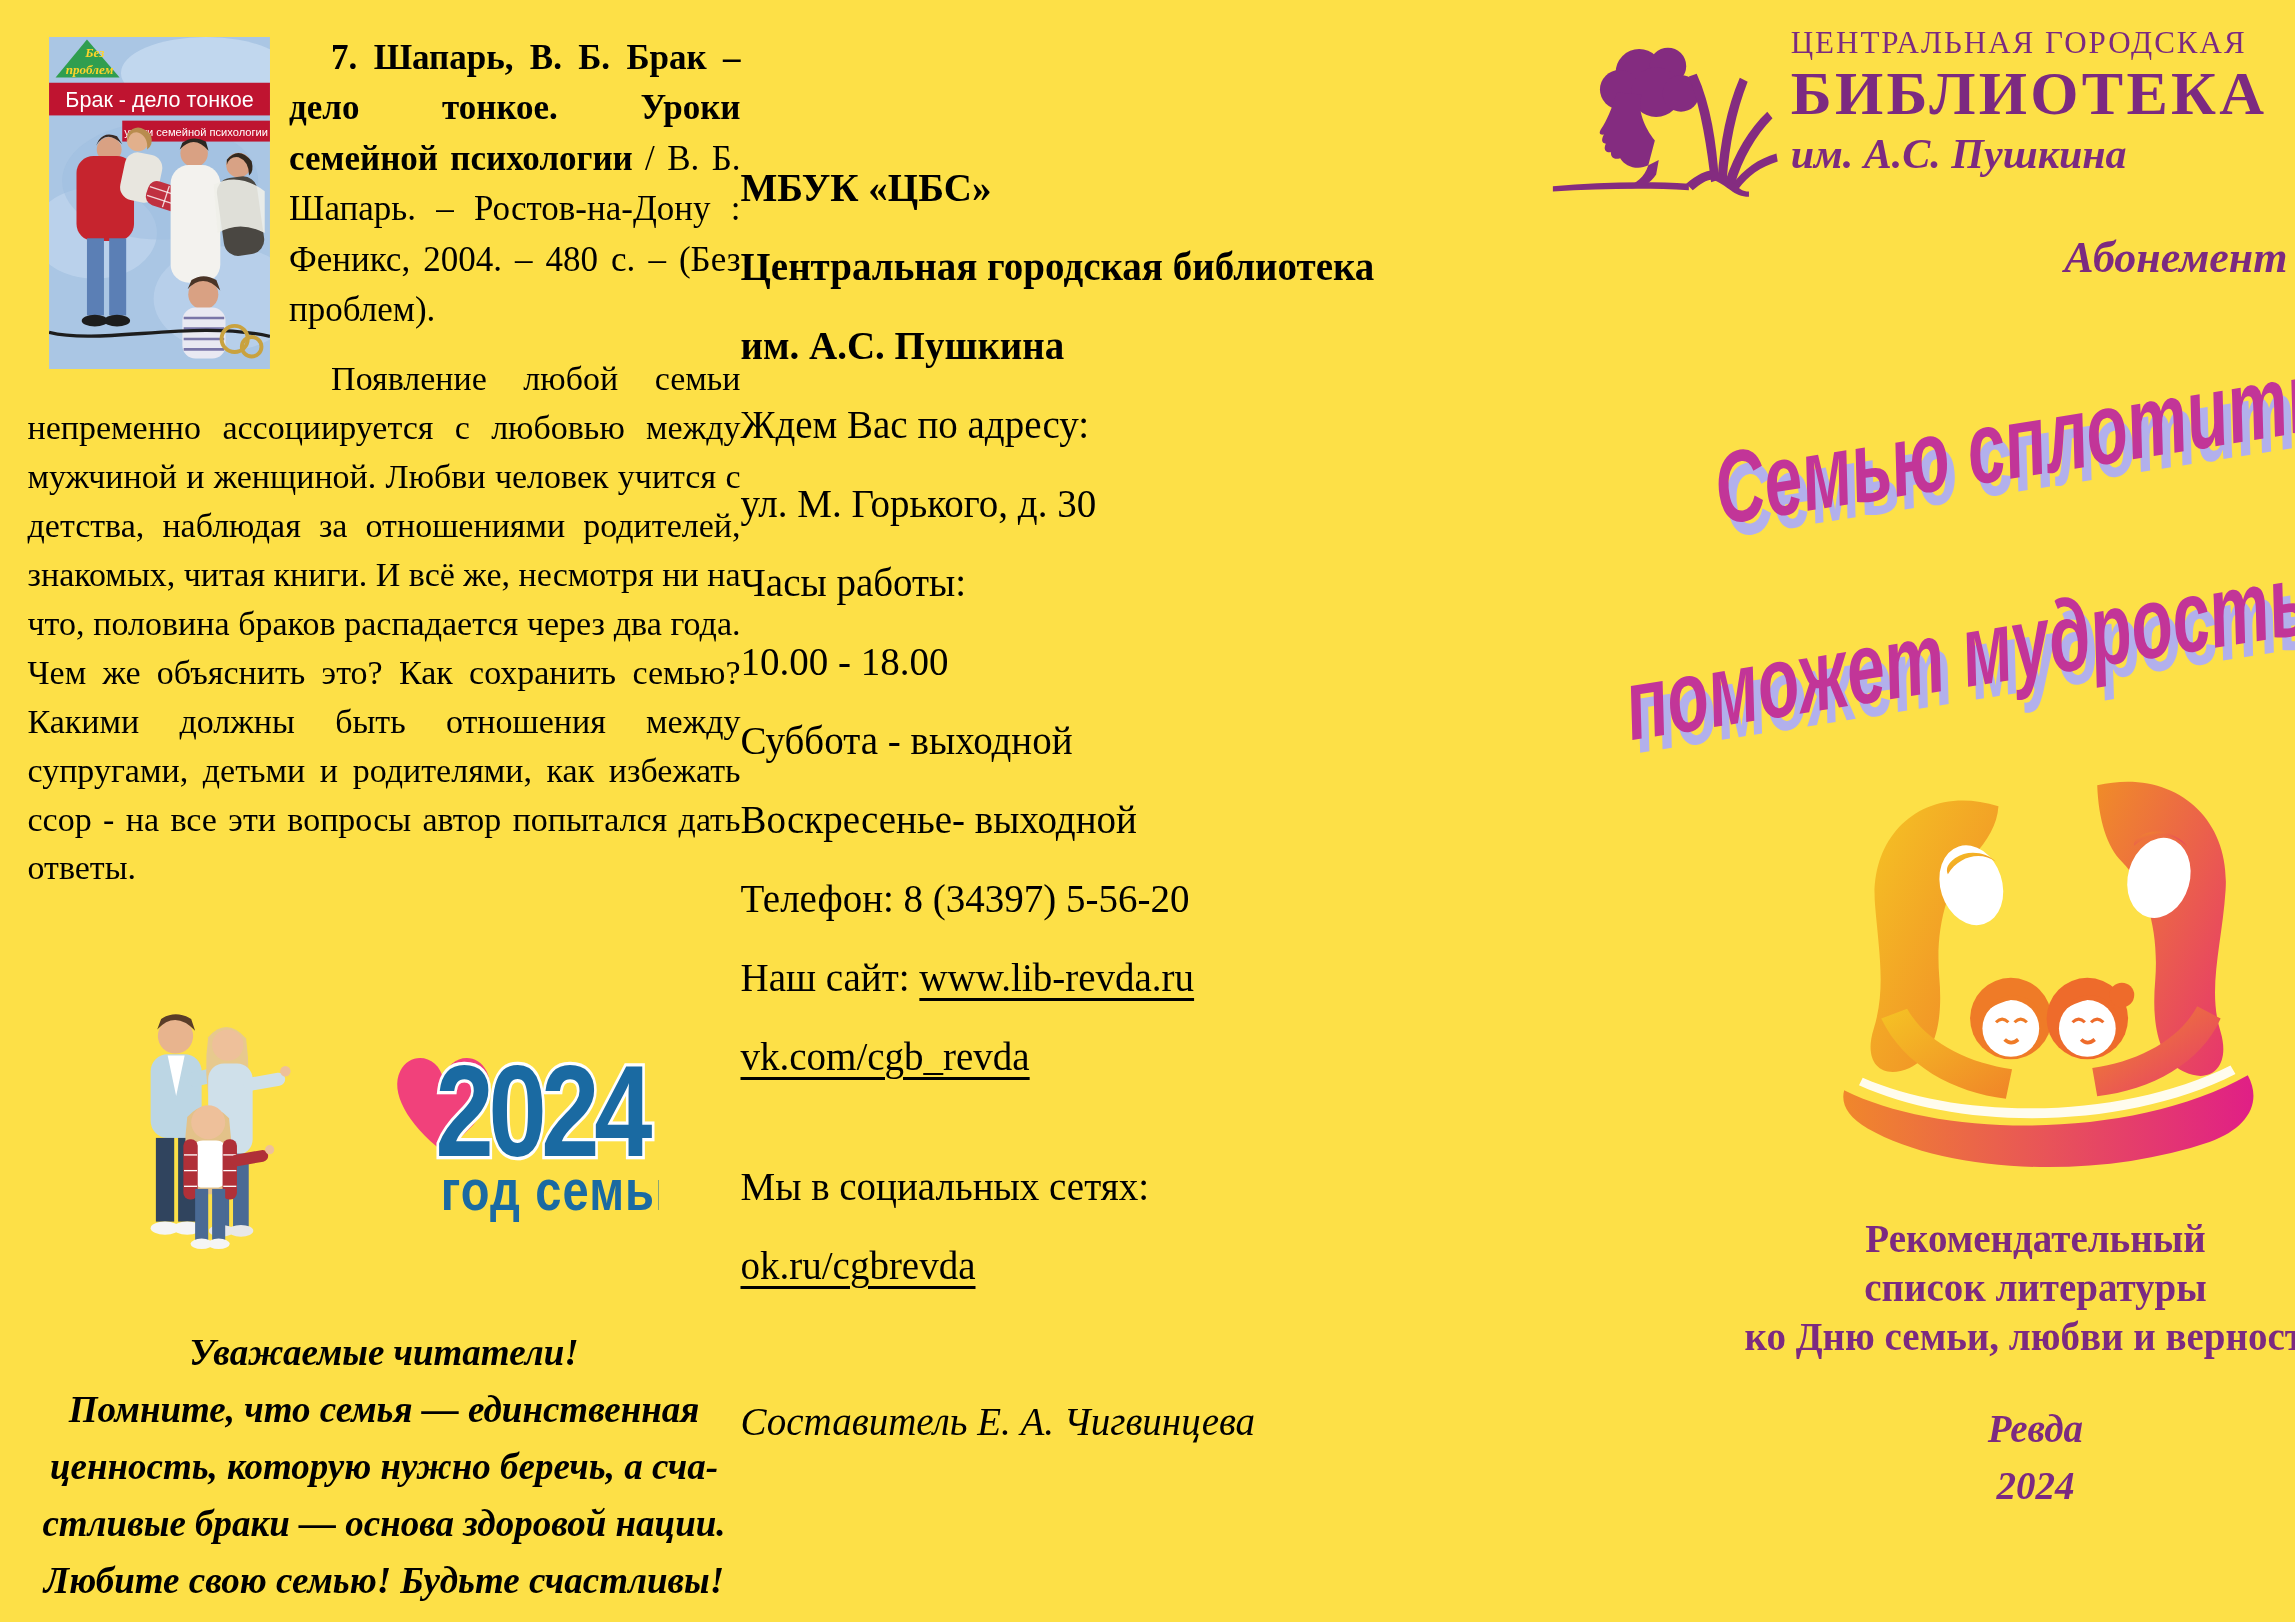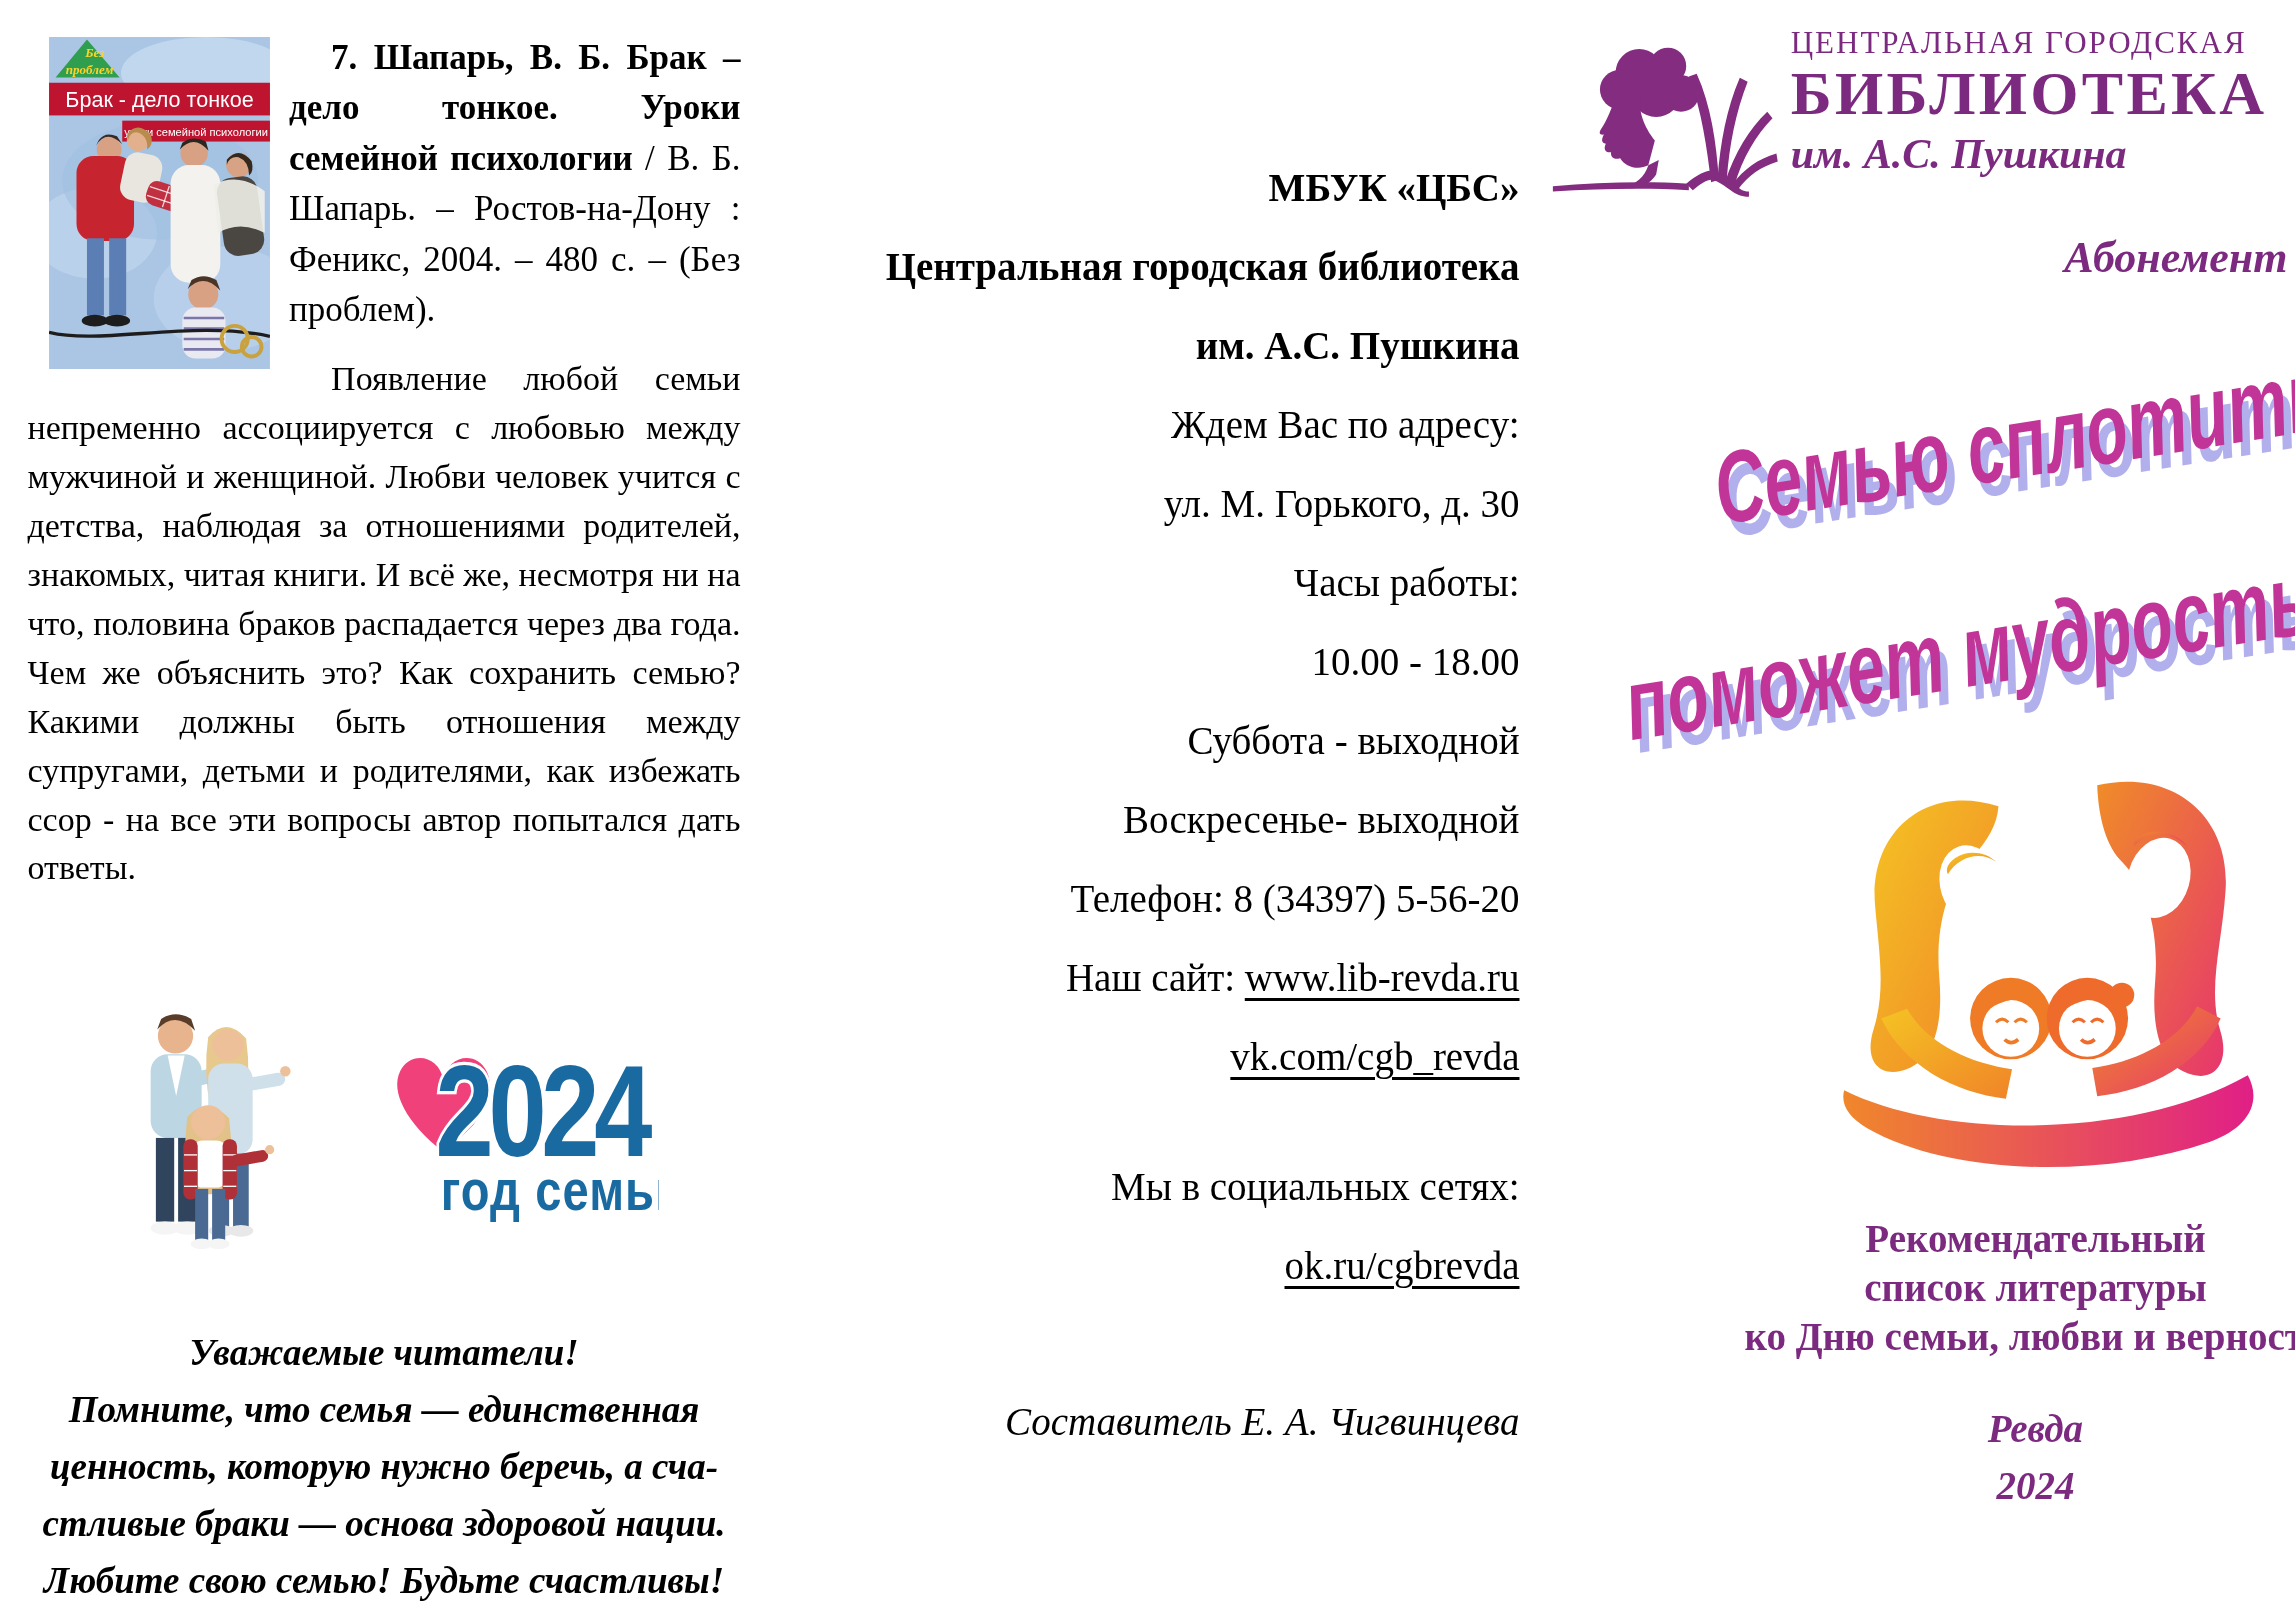--- a/index.html
+++ b/index.html
@@ -1,36 +1,36 @@
 <!DOCTYPE html>
 <html style="font-size:10.5px"><head>
 <meta charset="utf-8">
 <style>
   html,body{margin:0;padding:0;background:#888;}
   .page{
     position:relative;
     width:2295px;height:1623px;
-    background:#ffffff;
+    background:#fde047;
     font-family:"Liberation Serif", serif;
     color:#000;
     display:flex;
     overflow:hidden;
   }
   
   .col-left{width:713px;padding:33px 0 0 27.5px;flex:0 0 auto;}
   .cover-svg{float:left;width:221px;height:332px;margin:3.9px 19.6px 9.2px 21px;}
   .entry{font-size:35px;line-height:1.44;text-align:justify;margin:0 0 19.6px 0;text-indent:42px;}
   .entry b{font-weight:bold;}
   .annotation{font-size:34px;line-height:1.44;text-align:justify;margin:0;text-indent:42px;}
   .media-row{clear:both;display:flex;align-items:center;justify-content:center;gap:52px;margin-top:105px;}
   .family-photo-svg{width:216px;height:255px;flex:0 0 auto;}
   .yearlogo-svg{width:281px;height:196px;flex:0 0 auto;}
   .appeal{margin-top:72px;text-align:center;font-weight:bold;font-style:italic;font-size:37px;line-height:1.54;}
   
-  .col-mid{width:779px;padding-top:165px;flex:0 0 auto;text-align:right;}
+  .col-mid{width:779px;padding-top:165px;flex:0 0 auto;text-align:left;}
   .mline{font-size:39px;line-height:1.18;margin-bottom:33px;}
   .mbold{font-weight:bold;}
   .mital{font-style:italic;}
   .ulink{text-decoration:underline;text-underline-offset:6.5px;color:#000;}
   .gap-social{margin-top:84px;}
   .gap-compiler{margin-top:110px;}
   
   .col-right{flex:1 1 auto;padding:25px 19.6px 0 26px;color:#7c2a80;}
   .logo-row{display:flex;align-items:flex-start;}
   .libmark-svg{width:236px;height:183px;flex:0 0 auto;margin-top:6.5px;}

